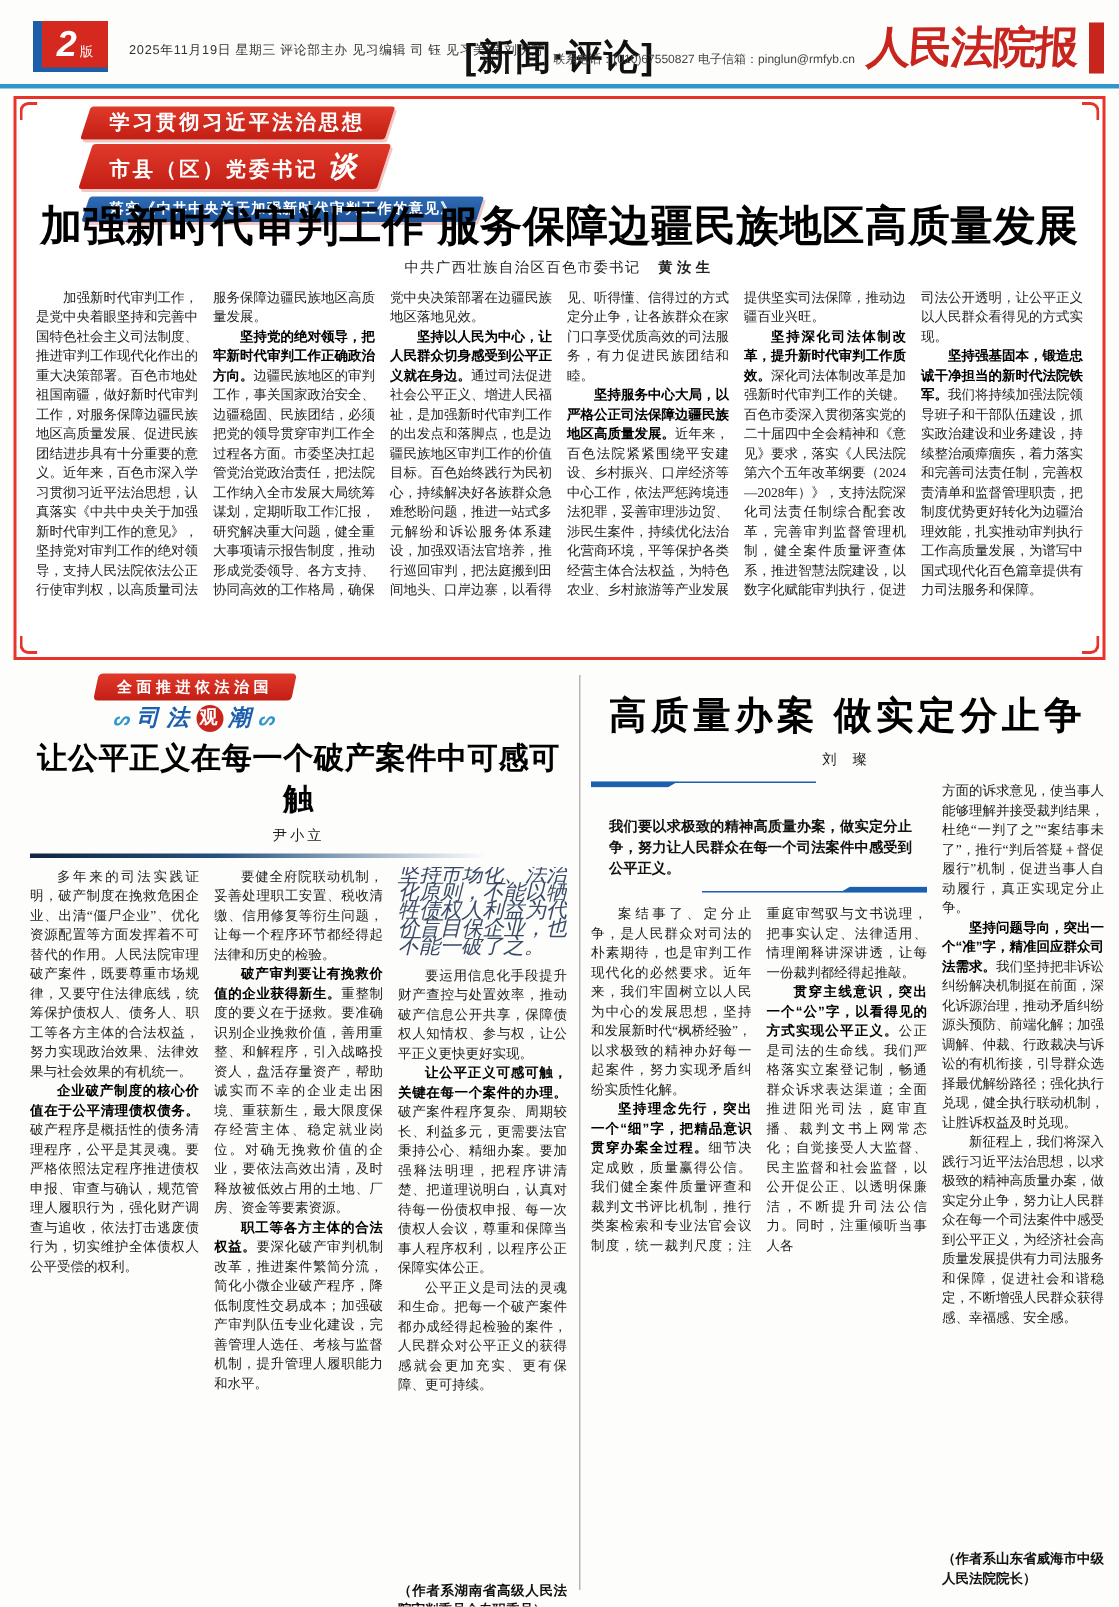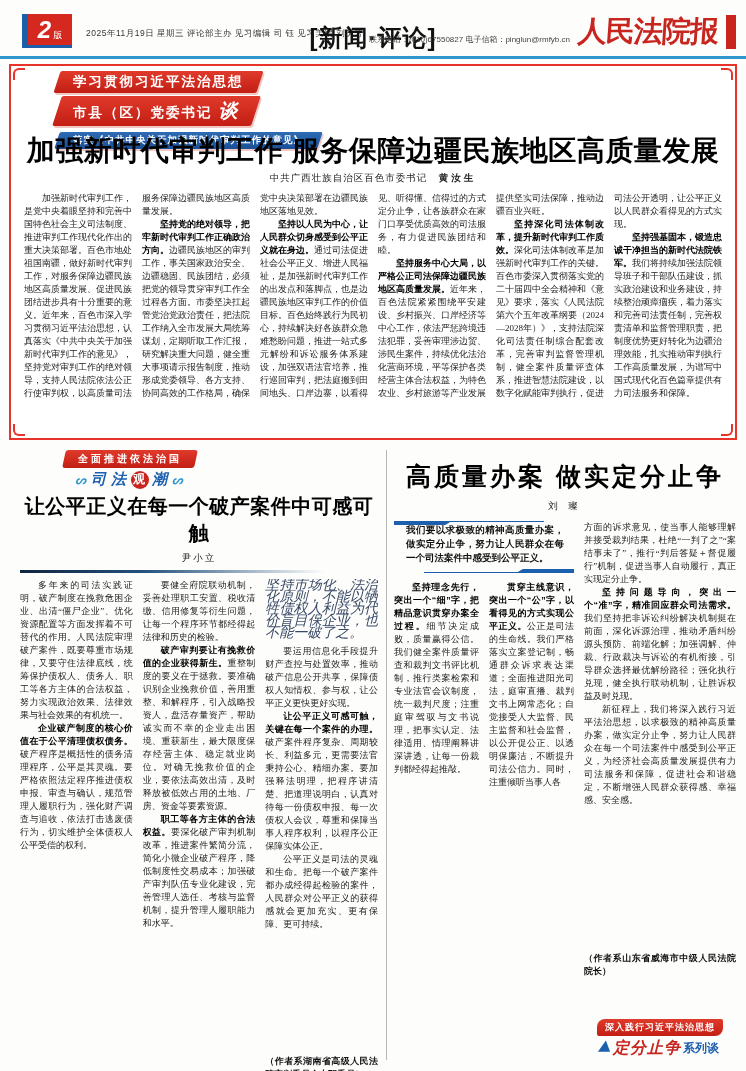--- a/index.html
+++ b/index.html
@@ -64,21 +64,21 @@
   .col3wrap { display:flex; flex-direction:column; }
   .col3wrap .grow { flex:1 1 0; min-height:0; overflow:hidden; }
   .note { font-family:Liberation Serif, serif; font-size:9px; line-height:13px; text-align:justify; font-weight:700; color:#111; margin-top:2px; }
 
   
   .rightart { position:absolute; left:374px; right:0; top:0; bottom:0; }
   .right-headline { text-align:center; font-size:25px; font-weight:900; letter-spacing:3px; color:#000; margin-top:12px; }
   .right-author { text-align:center; font-size:9.5px; margin-top:7px; letter-spacing:4px; }
   .rightcontent { display:flex; gap:10px; margin-top:8px; height:538px; }
   .rblock { width:224px; display:flex; flex-direction:column; }
-  .quotebox { position:relative; padding:2px 10px 8px 12px; font-size:9.5px; line-height:14px; font-weight:900; color:#111; font-family:"Liberation Sans",sans-serif; text-align:justify; }
+  .quotebox { position:relative; padding:24px 10px 8px 12px; font-size:9.5px; line-height:14px; font-weight:900; color:#111; font-family:"Liberation Sans",sans-serif; text-align:justify; }
   .qdec-tl { position:absolute; top:0; left:0; width:58px; height:4px; background:#1b5fae; clip-path:polygon(0 0,100% 0,88% 100%,0 100%); }
   .qdec-tl2 { position:absolute; top:0; left:0; width:150px; height:1px; background:#1b5fae; }
   .qdec-br { position:absolute; bottom:0; right:0; width:58px; height:4px; background:#1b5fae; clip-path:polygon(12% 0,100% 0,100% 100%,0 100%); }
   .qdec-br2 { position:absolute; bottom:0; right:0; width:150px; height:1px; background:#1b5fae; }
   .rcols { margin-top:8px; flex:1 1 0; min-height:0; column-count:2; column-gap:10px; overflow:hidden; }
   .rcol3 { flex:1 1 0; display:flex; flex-direction:column;gap:33px; }
   .series-badge { margin:5px auto 0; width:152px; text-align:center; }
   .series-banner { display:inline-block; background:linear-gradient(180deg,#e03a2b,#c31e14); color:#fff; font-weight:900; font-size:9px; letter-spacing:1px; padding:2px 8px; border-radius:8px 2px 8px 2px; }
   .series-row { display:flex; align-items:center; justify-content:center; gap:2px; margin-top:2px; }
   .bracket { width:0; height:0; border-left:10px solid #1b5fae; border-top:7px solid transparent; border-bottom:7px solid transparent; transform:rotate(35deg); }
@@ -176,35 +176,28 @@
     <div class="rightcontent">
       <div class="rblock">
         <div class="quotebox">
           <div class="qdec-tl"></div>
           <div class="qdec-tl2"></div>
           <span>我们要以求极致的精神高质量办案，做实定分止争，努力让人民群众在每一个司法案件中感受到公平正义。</span>
           <div class="qdec-br"></div>
           <div class="qdec-br2"></div>
         </div>
         <div class="rcols art">
+            <p><span>案结事了、定分止争，是人民群众对司法的朴素期待，也是审判工作现代化的必然要求。近年来，我们牢固树立以人民为中心的发展思想，坚持和发展新时代“枫桥经验”，以求极致的精神办好每一起案件，努力实现矛盾纠纷实质性化解。</span></p>
             <p><span class="b">坚持理念先行，突出一个“细”字，把精品意识贯穿办案全过程。</span><span>细节决定成败，质量赢得公信。我们健全案件质量评查和裁判文书评比机制，推行类案检索和专业法官会议制度，统一裁判尺度；注重庭审驾驭与文书说理，把事实认定、法律适用、情理阐释讲深讲透，让每一份裁判都经得起推敲。</span></p>
             <p><span class="b">贯穿主线意识，突出一个“公”字，以看得见的方式实现公平正义。</span><span>公正是司法的生命线。我们严格落实立案登记制，畅通群众诉求表达渠道；全面推进阳光司法，庭审直播、裁判文书上网常态化；自觉接受人大监督、民主监督和社会监督，以公开促公正、以透明保廉洁，不断提升司法公信力。同时，注重倾听当事人各</span></p>
           </div>
       </div>
       <div class="rcol3">
         <div class="grow art" style="flex:1 1 0;min-height:0;overflow:hidden;">
             <p class="ni"><span>方面的诉求意见，使当事人能够理解并接受裁判结果，杜绝“一判了之”“案结事未了”，推行“判后答疑＋督促履行”机制，促进当事人自动履行，真正实现定分止争。</span></p>
             <p><span class="b">坚持问题导向，突出一个“准”字，精准回应群众司法需求。</span><span>我们坚持把非诉讼纠纷解决机制挺在前面，深化诉源治理，推动矛盾纠纷源头预防、前端化解；加强调解、仲裁、行政裁决与诉讼的有机衔接，引导群众选择最优解纷路径；强化执行兑现，健全执行联动机制，让胜诉权益及时兑现。</span></p>
             <p><span>新征程上，我们将深入践行习近平法治思想，以求极致的精神高质量办案，做实定分止争，努力让人民群众在每一个司法案件中感受到公平正义，为经济社会高质量发展提供有力司法服务和保障，促进社会和谐稳定，不断增强人民群众获得感、幸福感、安全感。</span></p>
           </div>
         <div class="note">（作者系山东省威海市中级人民法院院长）</div>
-        <div class="series-badge">
-          <div class="series-banner">深入践行习近平法治思想</div>
-          <div class="series-row">
-            <span class="bracket"></span>
-            <span class="series-title">定分止争</span>
-            <span class="series-suffix">系列谈</span>
-          </div>
-        </div>
       </div>
     </div>
   </div>
 </div>
 
 </body></html>

